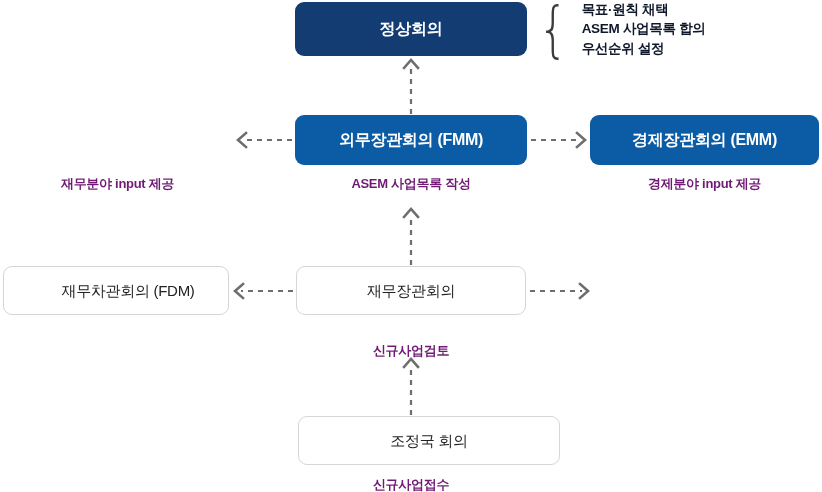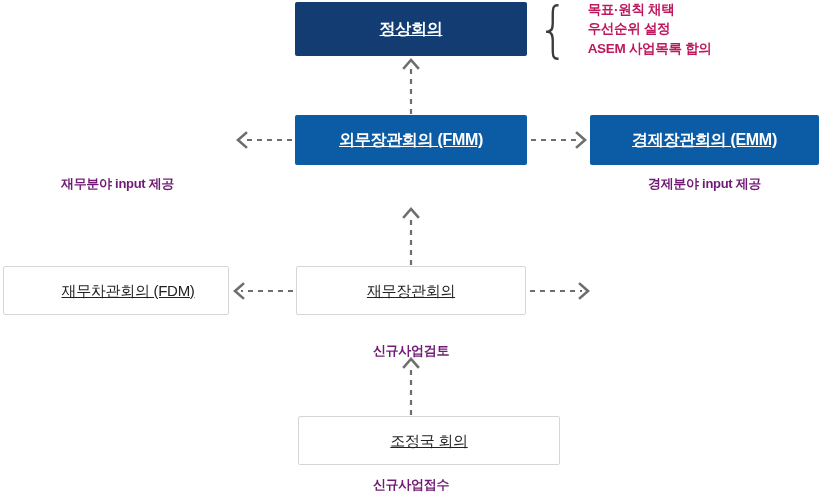--- a/index.html
+++ b/index.html
@@ -22,25 +22,24 @@
     height: 492px;
   }
 
   
   .box {
     position: absolute;
     box-sizing: border-box;
     display: flex;
     align-items: center;
     justify-content: center;
-    border-radius: 2px;
+    border-radius: 9px;
     text-align: center;
     line-height: 1.2;
     letter-spacing: -0.3px;
-    text-decoration: underline;
   }
   .box.navy {
     background: #123c72;
     color: #ffffff;
     font-size: 16px;
     font-weight: bold;
   }
   .box.blue {
     background: #0b5ca4;
     color: #ffffff;
@@ -81,56 +80,57 @@
   .brace-glyph {
     font-family: "DejaVu Sans", sans-serif;
     font-size: 56px;
     line-height: 1;
     color: #3c3c3c;
     font-weight: 300;
     transform: scaleX(0.85) scaleY(1.08);
     transform-origin: left center;
   }
   .brace-lines {
-    margin-left: 14px;
+    margin-left: 8px;
     font-size: 13.5px;
     font-weight: bold;
-    color: #be185d;
+    color: #0f172a;
     letter-spacing: -0.3px;
     line-height: 1.42;
     white-space: nowrap;
   }
   .brace-lines div { display: block; }
 </style>
 </head>
 <body>
 
 <div class="stage">
 
   <div class="box navy" style="left:295px; top:2px; width:232px; height:54px;">정상회의</div>
 
   <div class="brace-wrap" style="left:538px; top:0px; width:230px; height:58px;">
     <span class="brace-glyph">{</span>
     <div class="brace-lines">
       <div>목표·원칙 채택</div>
+      <div>ASEM 사업목록 합의</div>
       <div>우선순위 설정</div>
-      <div>ASEM 사업목록 합의</div>
     </div>
   </div>
 
   <div class="conn" style="left:396px; top:56px;">
     <svg width="30" height="60" viewBox="0 0 30 60">
       <line x1="15" y1="58" x2="15" y2="10" stroke="#6e6e6e" stroke-width="2.2" stroke-dasharray="5,5"></line>
       <polyline points="8,12 15,4 22,12" fill="none" stroke="#6e6e6e" stroke-width="2.6" stroke-linecap="square" stroke-linejoin="miter"></polyline>
     </svg>
   </div>
 
   <div class="caption" style="left:3px; top:175px; width:229px;">재무분야 input 제공</div>
 
   <div class="box blue" style="left:295px; top:115px; width:232px; height:50px;">외무장관회의 (FMM)</div>
+  <div class="caption" style="left:295px; top:175px; width:232px;">ASEM 사업목록 작성</div>
 
   <div class="box blue" style="left:590px; top:115px; width:229px; height:50px;">경제장관회의 (EMM)</div>
   <div class="caption" style="left:590px; top:175px; width:229px;">경제분야 input 제공</div>
 
   <div class="conn" style="left:234px; top:128px;">
     <svg width="60" height="24" viewBox="0 0 60 24">
       <line x1="58" y1="12" x2="10" y2="12" stroke="#6e6e6e" stroke-width="2.2" stroke-dasharray="5,5"></line>
       <polyline points="12,5 4,12 12,19" fill="none" stroke="#6e6e6e" stroke-width="2.6" stroke-linecap="square" stroke-linejoin="miter"></polyline>
     </svg>
   </div>

